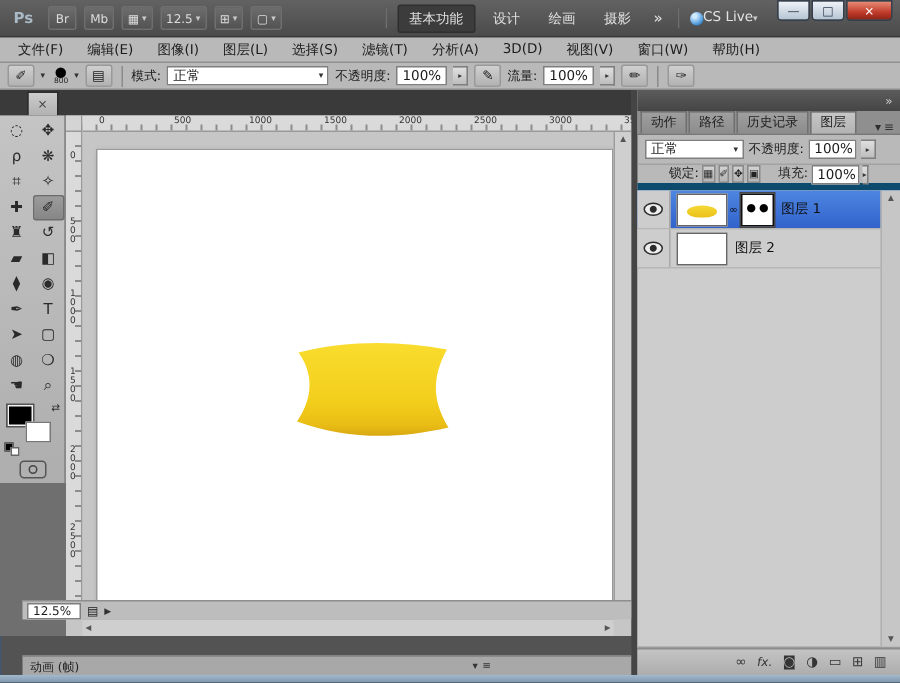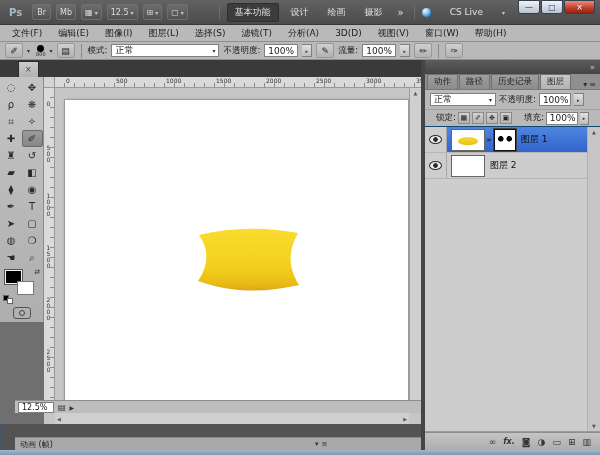--- a/index.html
+++ b/index.html
@@ -13,21 +13,21 @@
     border-bottom:1px solid #383838;display:flex;align-items:center;gap:5px;padding:0 95px 0 4px;color:#d6d6d6;}
   .logo{color:#a9bac6;font-weight:bold;font-size:10px;margin:0 5px;}
   .tb-btn{height:16px;min-width:19px;border:1px solid #6f6f6f;border-radius:2px;
     background:linear-gradient(#6d6d6d,#525252);display:flex;align-items:center;justify-content:center;
     font-size:8px;color:#ddd;padding:0 3px;gap:2px;}
   .ddk{font-size:6px;color:#c9c9c9;}
   .dsep{width:1px;height:14px;background:#3d3d3d;border-right:1px solid #6e6e6e;margin:0 2px;}
   .ws{padding:2px 7px;color:#e0e0e0;}
   .ws.active{background:#3c3c3c;border:1px solid #2f2f2f;border-radius:2px;}
   .wsmore{color:#e0e0e0;padding:0 3px;font-size:10px;}
-  .cslive{display:flex;align-items:center;gap:19px;color:#e3e3e3;}
+  .cslive{display:flex;align-items:center;gap:0;color:#e3e3e3;}
   .sphere{width:9px;height:9px;border-radius:50%;background:radial-gradient(circle at 35% 30%,#cfe9ff 15%,#3f8fd6 70%,#21537f);display:inline-block;}
   .winbtns{position:absolute;right:5px;top:0;display:flex;}
   .winbtn{width:22px;height:14px;border:1px solid #36404d;background:linear-gradient(#eef3f8,#b6c4d3);
     display:flex;align-items:center;justify-content:center;font-size:8px;color:#2c3b4d;border-radius:0 0 3px 3px;margin-left:1px;}
   .winbtn.close{width:31px;background:linear-gradient(#e88d77,#c03b2b 60%,#8f2417);color:#fff;}
 
   
   .menubar{left:0;top:25px;width:600px;height:17px;background:#b9b9b9;border-bottom:1px solid #8f8f8f;
     display:flex;align-items:center;padding-left:4px;}
   .menu-item{padding:0 8px;}
@@ -102,21 +102,21 @@
   .pheader{height:14px;background:linear-gradient(#5c5c5c,#454545);display:flex;justify-content:flex-end;align-items:center;
     padding:0 5px;color:#c9c9c9;font-size:8px;}
   .ptabs{height:16px;background:#8f8f8f;display:flex;align-items:flex-end;gap:1px;padding-left:2px;border-bottom:1px solid #787878;}
   .ptab{height:15px;padding:0 6px;display:flex;align-items:center;background:linear-gradient(#9f9f9f,#8c8c8c);
     border:1px solid #707070;border-bottom:none;font-size:8.5px;color:#1e1e1e;white-space:nowrap;}
   .ptab.active{background:linear-gradient(#c6c6c6,#b3b3b3);}
   .pmenu{margin-left:auto;color:#2e2e2e;font-size:8px;padding:0 4px;display:flex;gap:2px;align-items:center;}
   .blendrow{height:20px;display:flex;align-items:center;gap:3px;padding:0 5px;border-bottom:1px solid #a2a2a2;}
   .blendsel{width:66px;justify-content:space-between;}
   .plabel{font-size:8.5px;white-space:nowrap;}
-  .lockrow{height:17px;display:flex;align-items:center;gap:2px;padding:0 11px;border-bottom:1px solid #0c4a6e;}
+  .lockrow{height:17px;display:flex;align-items:flex-start;gap:2px;padding:0 21px;border-bottom:5px solid #0c4a6e;}
   .lockbtn{width:13px;height:12px;border:1px solid #8a8a8a;background:linear-gradient(#d2d2d2,#b4b4b4);
     display:flex;align-items:center;justify-content:center;font-size:7px;color:#222;}
   .layerlist{flex:1;background:#cdcdcd;position:relative;border-bottom:1px solid #9a9a9a;}
   .lrow{height:26px;display:flex;align-items:center;border-bottom:1px solid #b6b6b6;padding-right:14px;}
   .lrow.selected{background:linear-gradient(#4d86e0,#3263cc);}
   .eyecell{width:22px;align-self:stretch;display:flex;align-items:center;justify-content:center;
     border-right:1px solid #a8a8a8;background:#cdcdcd;}
   .eye{width:13px;height:9px;border:1px solid #2c2c2c;border-radius:50%;
     background:radial-gradient(circle at 50% 50%,#2c2c2c 2px,transparent 2.6px),#eee;}
   .thumb{width:34px;height:22px;background:#fff;border:1px solid #666;margin-left:4px;position:relative;flex:none;}
@@ -125,21 +125,21 @@
   .linkicon{font-size:7px;color:#111;margin:0 1px;flex:none;}
   .lrow .linkicon{color:#0a0a0a;}
   .mask{width:22px;height:22px;background:#fff;border:1px solid #101010;outline:1px solid #444;margin-left:1px;flex:none;
     background-image:radial-gradient(circle at 29% 44%,#000 2.4px,transparent 3.1px),
                      radial-gradient(circle at 71% 44%,#000 2.4px,transparent 3.1px);}
   .lname{margin-left:5px;font-size:9px;color:#0e0e0e;white-space:nowrap;}
   .listscroll{position:absolute;right:0;top:0;width:13px;height:100%;background:#c6c6c6;border-left:1px solid #b0b0b0;
     display:flex;flex-direction:column;justify-content:space-between;align-items:center;font-size:5px;color:#555;padding:2px 0;}
   .pbottom{height:18px;background:linear-gradient(#c4c4c4,#adadad);border-top:1px solid #8d8d8d;
     display:flex;align-items:center;justify-content:flex-end;gap:7px;padding:0 9px;font-size:9px;color:#353535;}
-  .fxi{font-style:italic;font-weight:bold;font-size:8px;}
+  .fxi{font-style:italic;font-weight:normal;font-size:8px;}
 
   .bottomborder{left:0;top:450px;width:600px;height:5px;background:linear-gradient(#a3b8cb,#7e97ae);}
 </style>
 </head>
 <body>
 
 <div class="abs titlebar">
   <span class="logo">Ps</span>
   <span class="tb-btn">
       <span>Br</span>

